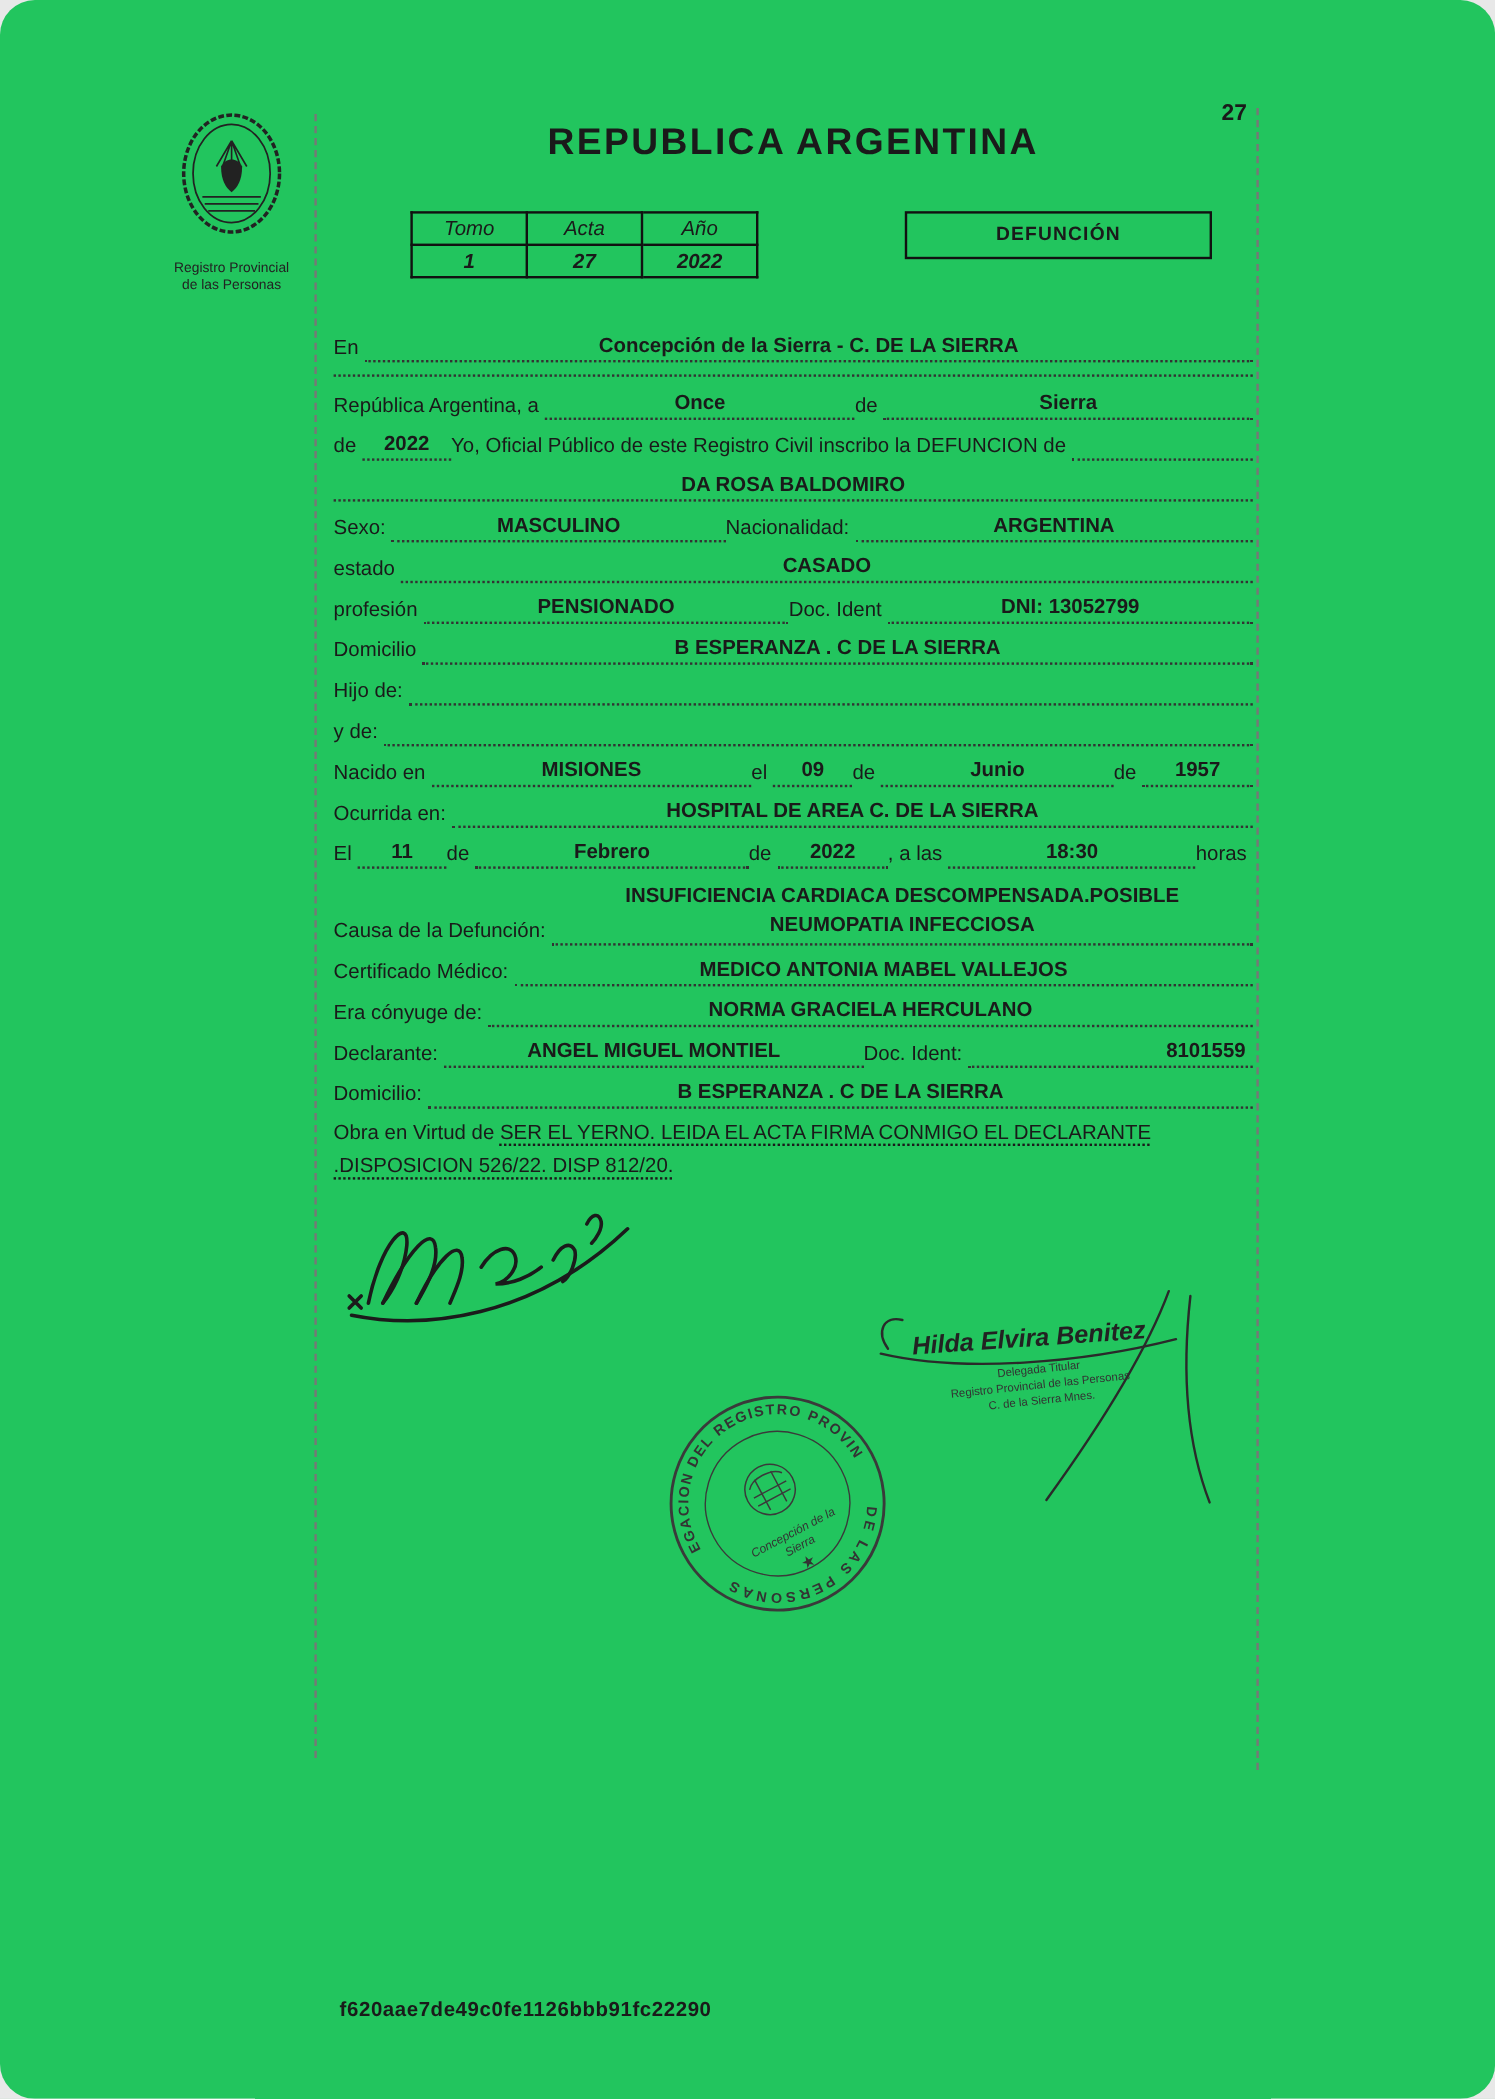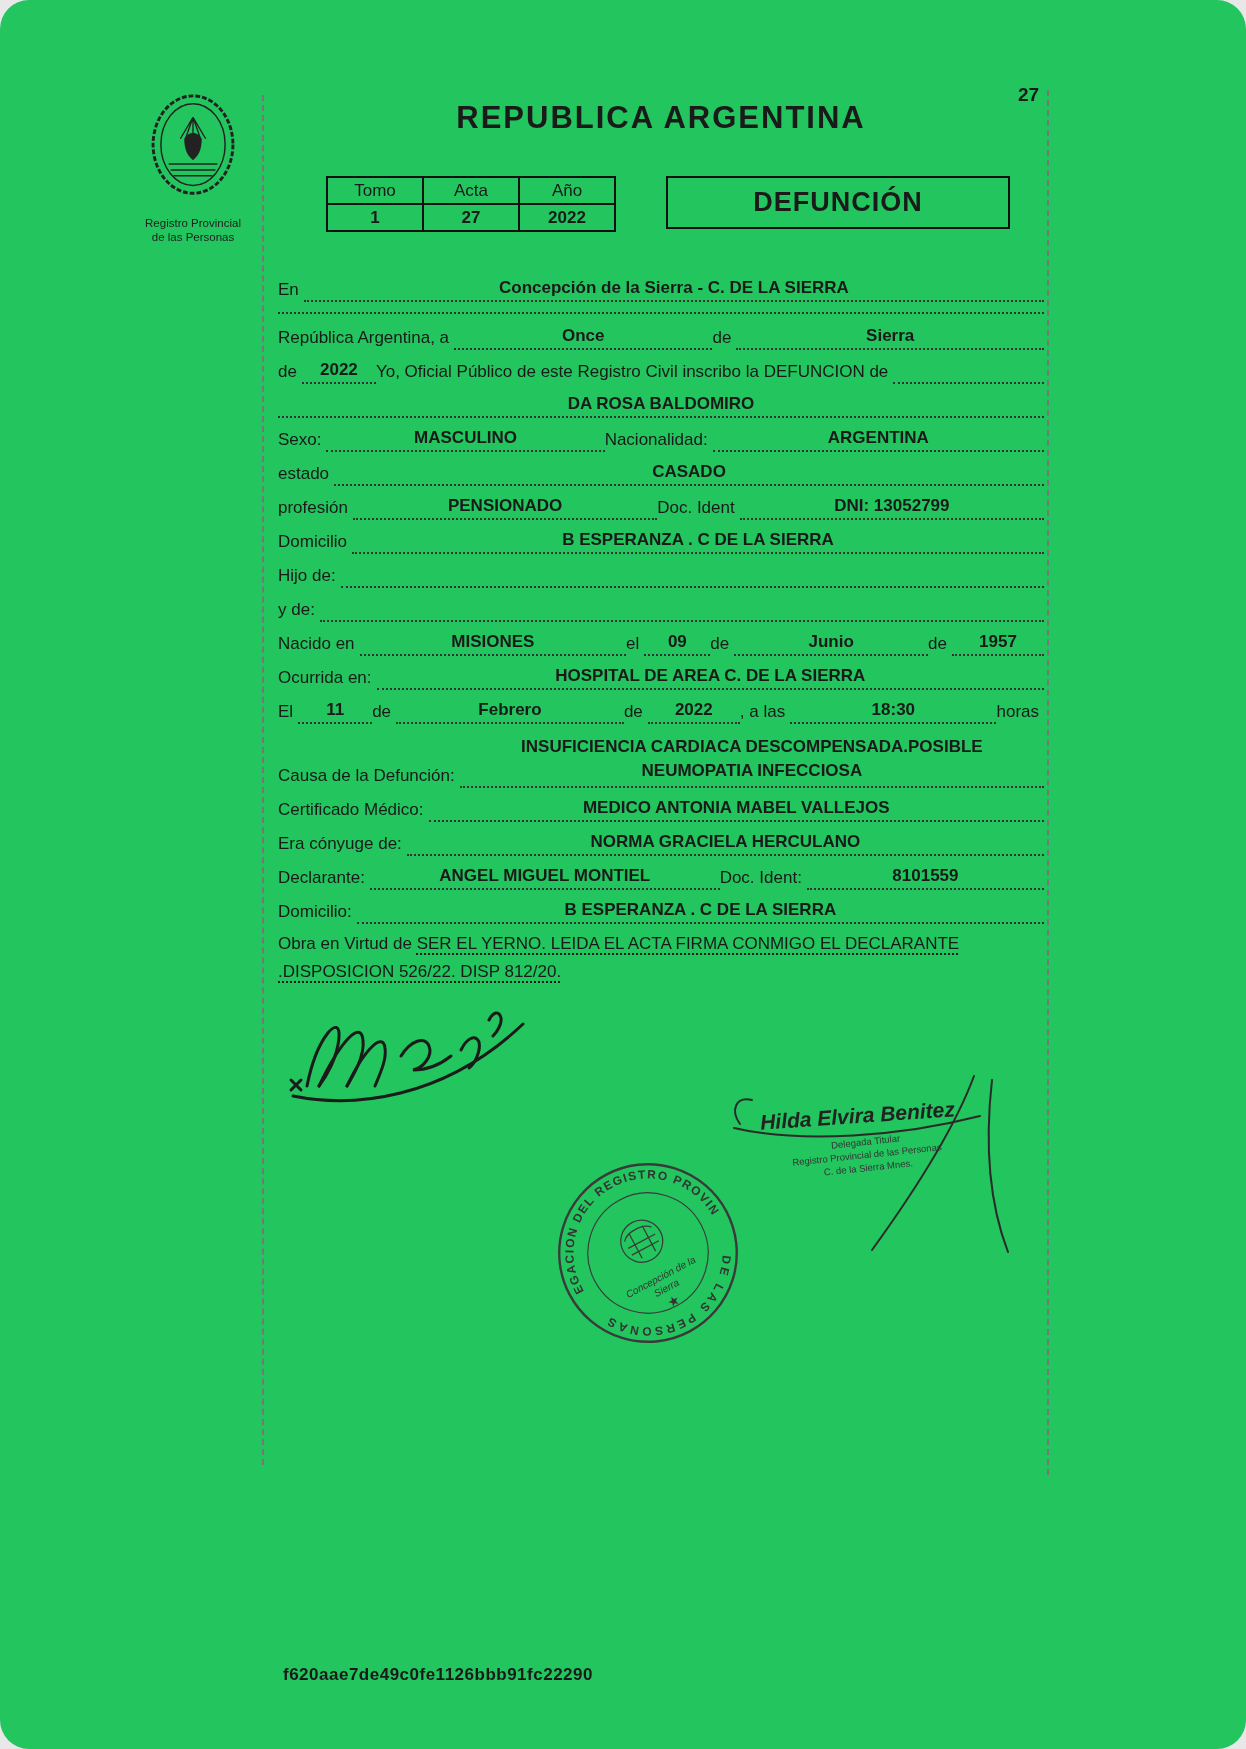--- a/index.html
+++ b/index.html
@@ -23,45 +23,45 @@
   .seal-caption { margin-top:8px; font-size:11.5px; line-height:1.25; color:#222; }
 
   .content { position:absolute; left:278px; top:96px; width:766px; }
 
   .doc-title {
     text-align:center; font-size:31px; font-weight:800;
     letter-spacing:2px; margin:4px 0 0 0;
   }
 
   .head-band { display:flex; align-items:flex-start; margin:40px 0 0 0; }
-  table.recbox { border-collapse:collapse; margin-left:48px; }
+  table.recbox { border-collapse:collapse; margin-left:64px;font-style:italic; }
   table.recbox td {
     border:2px solid #111; width:86px; height:25px;
     text-align:center; font-size:17px; padding:0 4px;
   }
   table.recbox tr.vals td { font-weight:600; }
   .def-box {
     margin-left:auto; margin-right:34px;
-    width:344px; border:2px solid #111;
-    text-align:center; font-size:27px; font-weight:700;
+    width:256px; border:2px solid #111;
+    text-align:center; font-size:16px; font-weight:700;
     letter-spacing:1px; padding:9px 0;
     box-sizing:border-box;
   }
 
   .form { margin-top:36px; font-size:17px; }
   .r { display:flex; align-items:flex-end; height:34px; }
   .l { white-space:nowrap; padding:0 5px 2px 0; }
   .v {
     border-bottom:2px dotted #333;
     text-align:center; font-weight:700;
     padding:0 6px 2px 6px;
     min-width:40px;
     overflow:hidden; white-space:nowrap;margin-top:40px;
   }
-  .f1 {flex:1;} .f08 {flex:.8;} .f09 {flex:.9;} .f12 {flex:1.2;} .f14 {flex:1.4;}
+  .f1 {flex:1;} .f08 {flex:.8;text-align:right;} .f09 {flex:.9;} .f12 {flex:1.2;} .f14 {flex:1.4;}
   .w60 {width:54px;} .w70 {width:62px;} .w90 {width:80px;}
   .dot-strip { height:10px; border-bottom:2px dotted #333; margin-bottom:2px; }
 
   .r-tall { height:64px; align-items:flex-end; }
   .v-2line { flex:1; border-bottom:2px dotted #333; text-align:center; font-weight:700; line-height:1.45; padding-bottom:2px; }
 
   .r-para { margin-top:6px; line-height:1.65; height:auto; display:block; }
   .r-para .bold-u {
     font-weight:400;
     text-decoration-line:underline;

